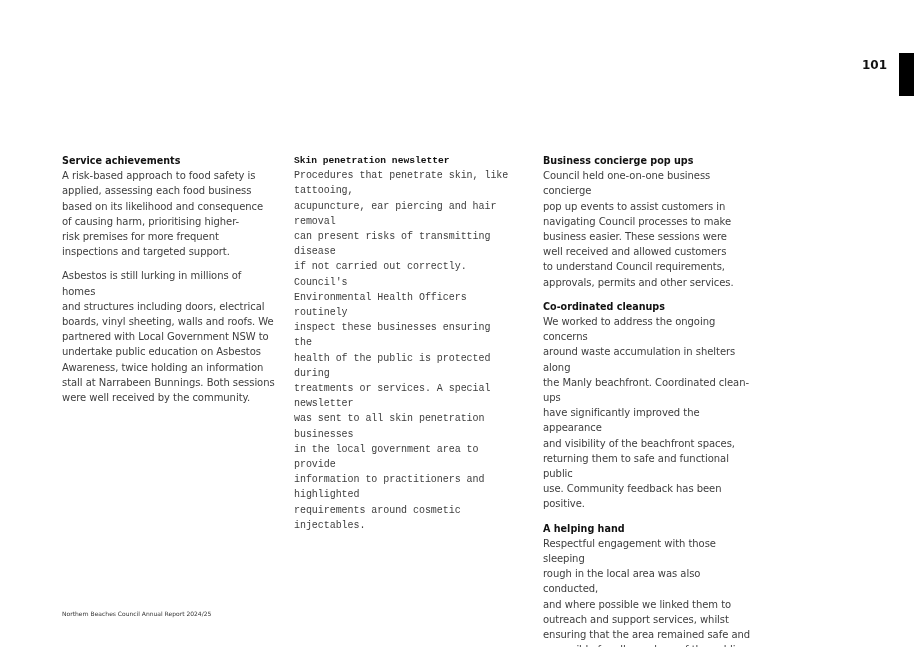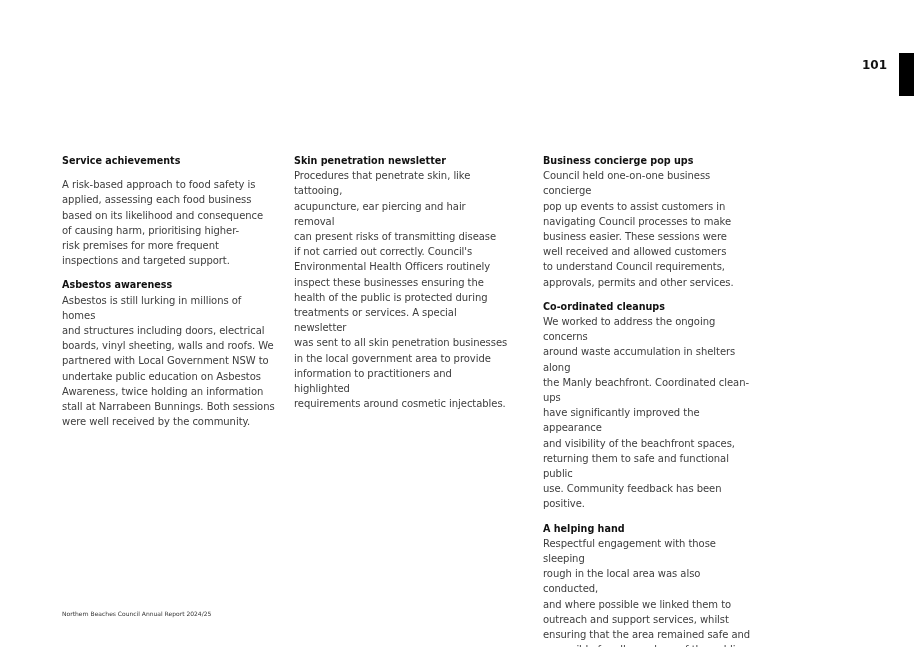--- a/index.html
+++ b/index.html
@@ -31,33 +31,32 @@
       width: 15px;
       height: 43px;
       background: #000000;
     }
     .column {
       position: absolute;
       top: 153px;
       width: 215px;
     }
     .col-1 { left: 62px; }
-    .col-2 { left: 294px; }
+    .col-2 { left: 294px; font-family: Liberation Mono, monospace; }
     .col-3 { left: 543px; }
 
     .heading {
       font-size: 9.6px;
       font-weight: bold;
       color: #111111;
       line-height: 15.2px;
       margin: 0;
       white-space: nowrap;
     }
     .section-title {
-      margin-bottom: 9px;
     }
     .para {
       font-size: 10px;
       line-height: 15.2px;
       color: #3d3d3d;
       margin: 0;
       white-space: pre-line;
       letter-spacing: -0.05px;
     }
     .block { margin-bottom: 9px; }
@@ -83,21 +82,20 @@
   <div class="block">
     <p class="para">A risk-based approach to food safety is
 applied, assessing each food business
 based on its likelihood and consequence
 of causing harm, prioritising higher-
 risk premises for more frequent
 inspections and targeted support.</p>
   </div>
 
   <div class="block">
-    <p class="heading">Asbestos awareness</p>
     <p class="para">Asbestos is still lurking in millions of homes
 and structures including doors, electrical
 boards, vinyl sheeting, walls and roofs. We
 partnered with Local Government NSW to
 undertake public education on Asbestos
 Awareness, twice holding an information
 stall at Narrabeen Bunnings. Both sessions
 were well received by the community.</p>
   </div>
 </div>

